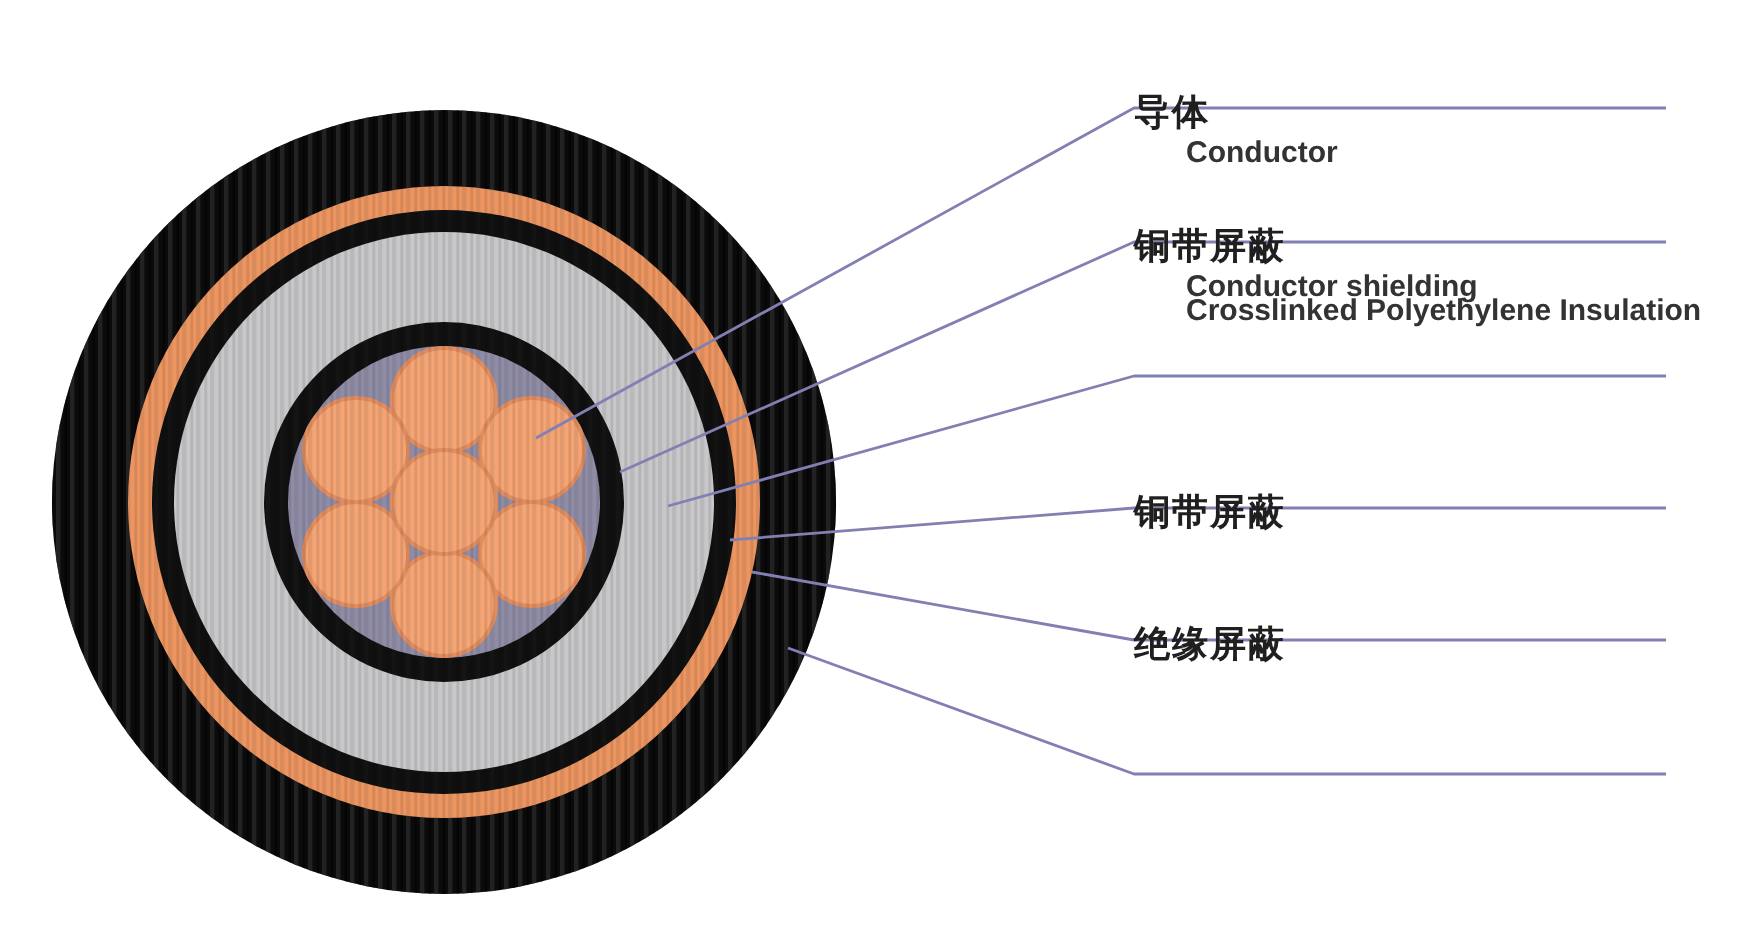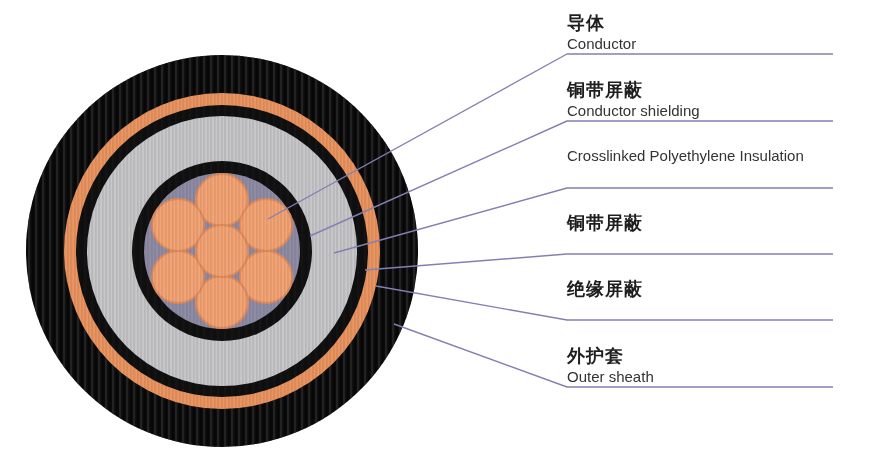--- a/index.html
+++ b/index.html
@@ -18,27 +18,29 @@
     width: 300px;
     pointer-events: none;
   }
   .label .zh {
     font-size: 18px;
     line-height: 22px;
     font-weight: 600;
     letter-spacing: 1px;
     color: #1f1f1f;
     white-space: nowrap;
+    margin-top: 33px;
   }
   .label .en {
     font-size: 15px;
     line-height: 19px;
-    font-weight: 400;
+    font-weight: 700;
     color: #333333;
     white-space: nowrap;
+    margin-left: 26px;
   }
 </style>
 </head>
 <body>
 
 <div class="stage">
 
   <svg width="875" height="466" viewBox="0 0 875 466">
     <defs>
       <pattern id="sheathTex" patternUnits="userSpaceOnUse" width="7" height="14">
@@ -89,18 +91,14 @@
   </div>
   <div class="label" style="top:146px">
     <div class="en">Crosslinked Polyethylene Insulation</div>
   </div>
   <div class="label" style="top:212px">
     <div class="zh">铜带屏蔽</div>
   </div>
   <div class="label" style="top:278px">
     <div class="zh">绝缘屏蔽</div>
   </div>
-  <div class="label" style="top:345px">
-    <div class="zh">外护套</div>
-    <div class="en">Outer sheath</div>
-  </div>
 
 </div>
 
 </body></html>

